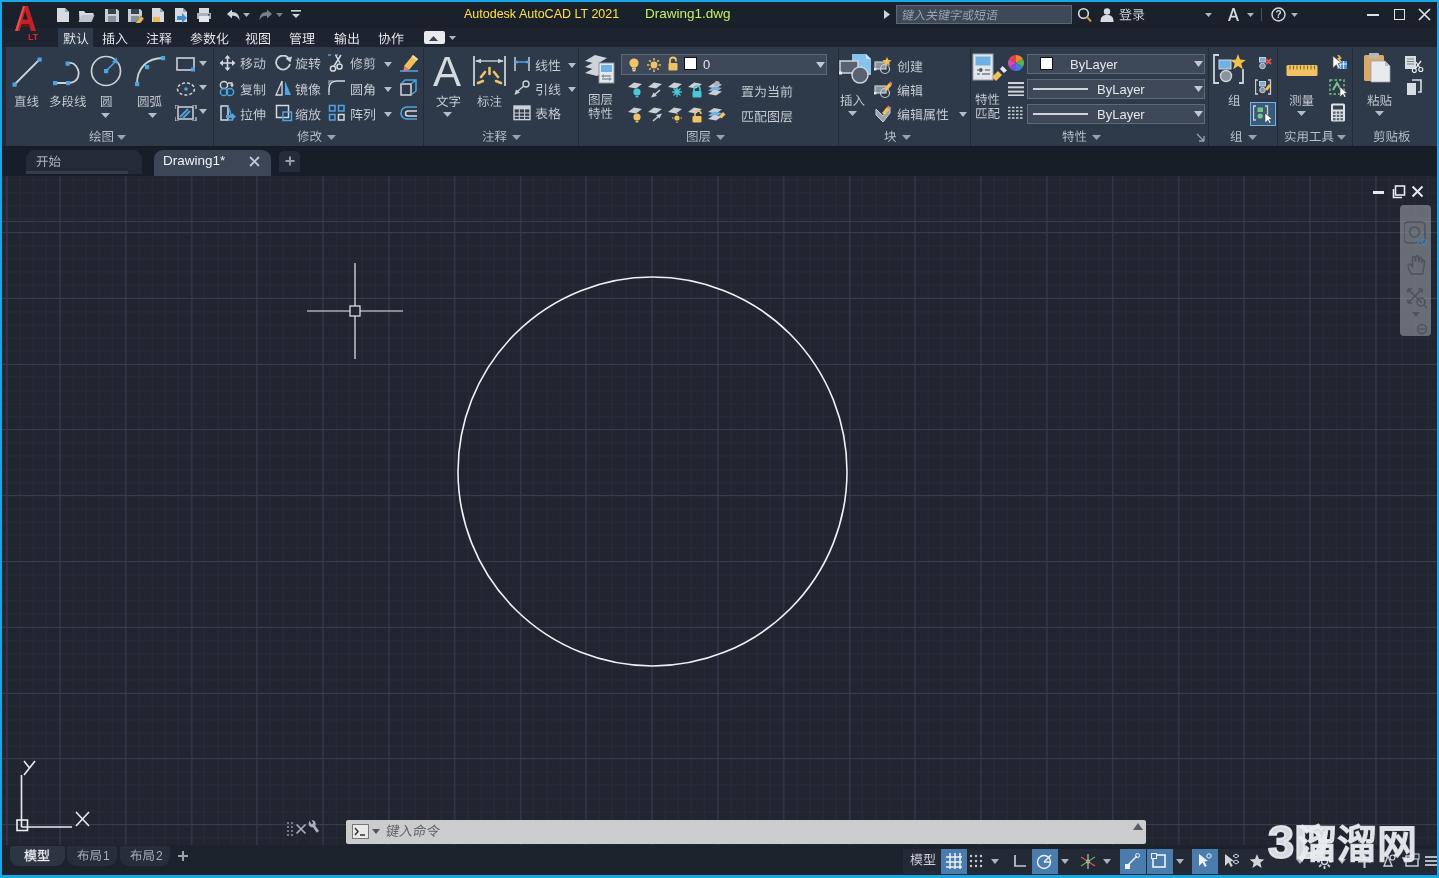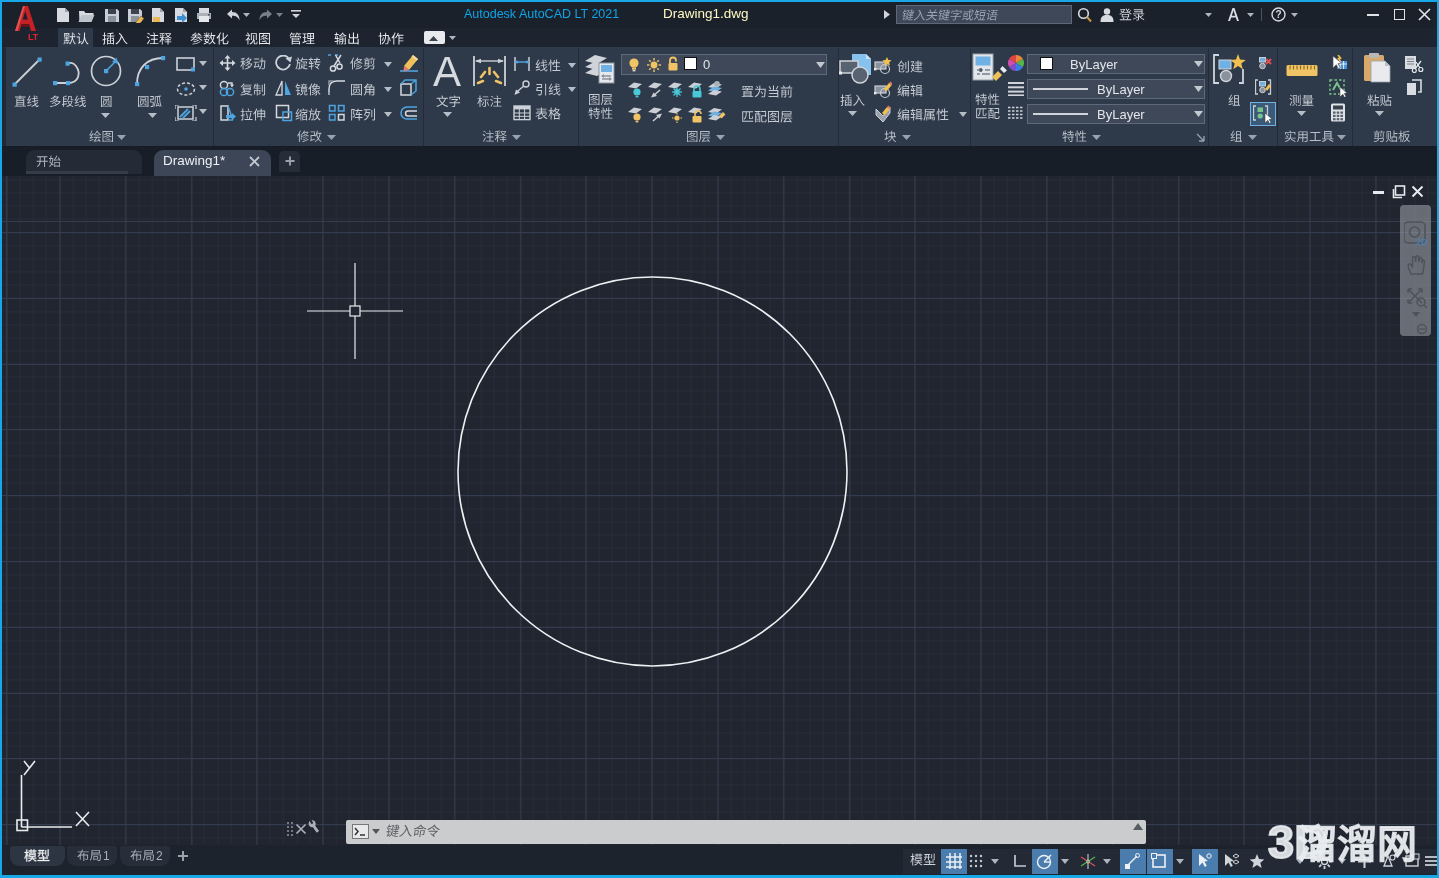--- a/index.html
+++ b/index.html
@@ -158,22 +158,22 @@
 <svg style="position:absolute;left:258px;top:8px" width="16" height="14" viewBox="0 0 16 14">
     <path d="M14 6 L9 1.5 L9 4 C4 4 1.5 7 1.5 12.5 C3 9 5 7.8 9 7.8 L9 10.5 Z" fill="#787f8a"></path>
   </svg>
 <svg style="position:absolute;left:276px;top:13px" width="7" height="4">
     <polygon points="0,0 7,0 3.5,4" fill="#787f8a"></polygon>
   </svg>
 <svg style="position:absolute;left:290px;top:10px" width="12" height="10" viewBox="0 0 12 10">
     <rect x="1" y="0" width="10" height="1.6" fill="#cfd4db"></rect>
     <polygon points="2,4 10,4 6,8" fill="#cfd4db"></polygon>
   </svg>
-<div style="position:absolute;left:464px;top:8px;font:400 12.5px 'Liberation Sans', sans-serif;color:#0ea5e9;white-space:nowrap;line-height:1">Autodesk AutoCAD LT 2021</div>
-<div style="position:absolute;left:663px;top:7px;font:400 13.5px 'Liberation Sans', sans-serif;color:#fef9c3;white-space:nowrap;line-height:1">Drawing1.dwg</div>
+<div style="position:absolute;left:464px;top:8px;font:400 12.5px 'Liberation Sans', sans-serif;color:#fde047;white-space:nowrap;line-height:1">Autodesk AutoCAD LT 2021</div>
+<div style="position:absolute;left:645px;top:7px;font:400 13.5px 'Liberation Sans', sans-serif;color:#bef264;white-space:nowrap;line-height:1">Drawing1.dwg</div>
 <svg style="position:absolute;left:884px;top:10px" width="6" height="9">
     <polygon points="0,0 6,4.5 0,9" fill="#cfd4db"></polygon>
   </svg>
 <div style="position:absolute;left:896px;top:5px;width:176px;height:19px;background:#3e4859;border:1px solid #5d6878"></div>
 <div style="position:absolute;left:902px;top:9px;transform:skewX(-10deg)">
     <svg style="position:relative;display:block;left:0px;top:0px;overflow:visible" width="96.0" height="12" viewBox="0 0 8000 1000" fill="#9aa3b0">
       <use href="#u38190" x="0"></use>
       <use href="#u20837" x="1000"></use>
       <use href="#u20851" x="2000"></use>
       <use href="#u38190" x="3000"></use>

